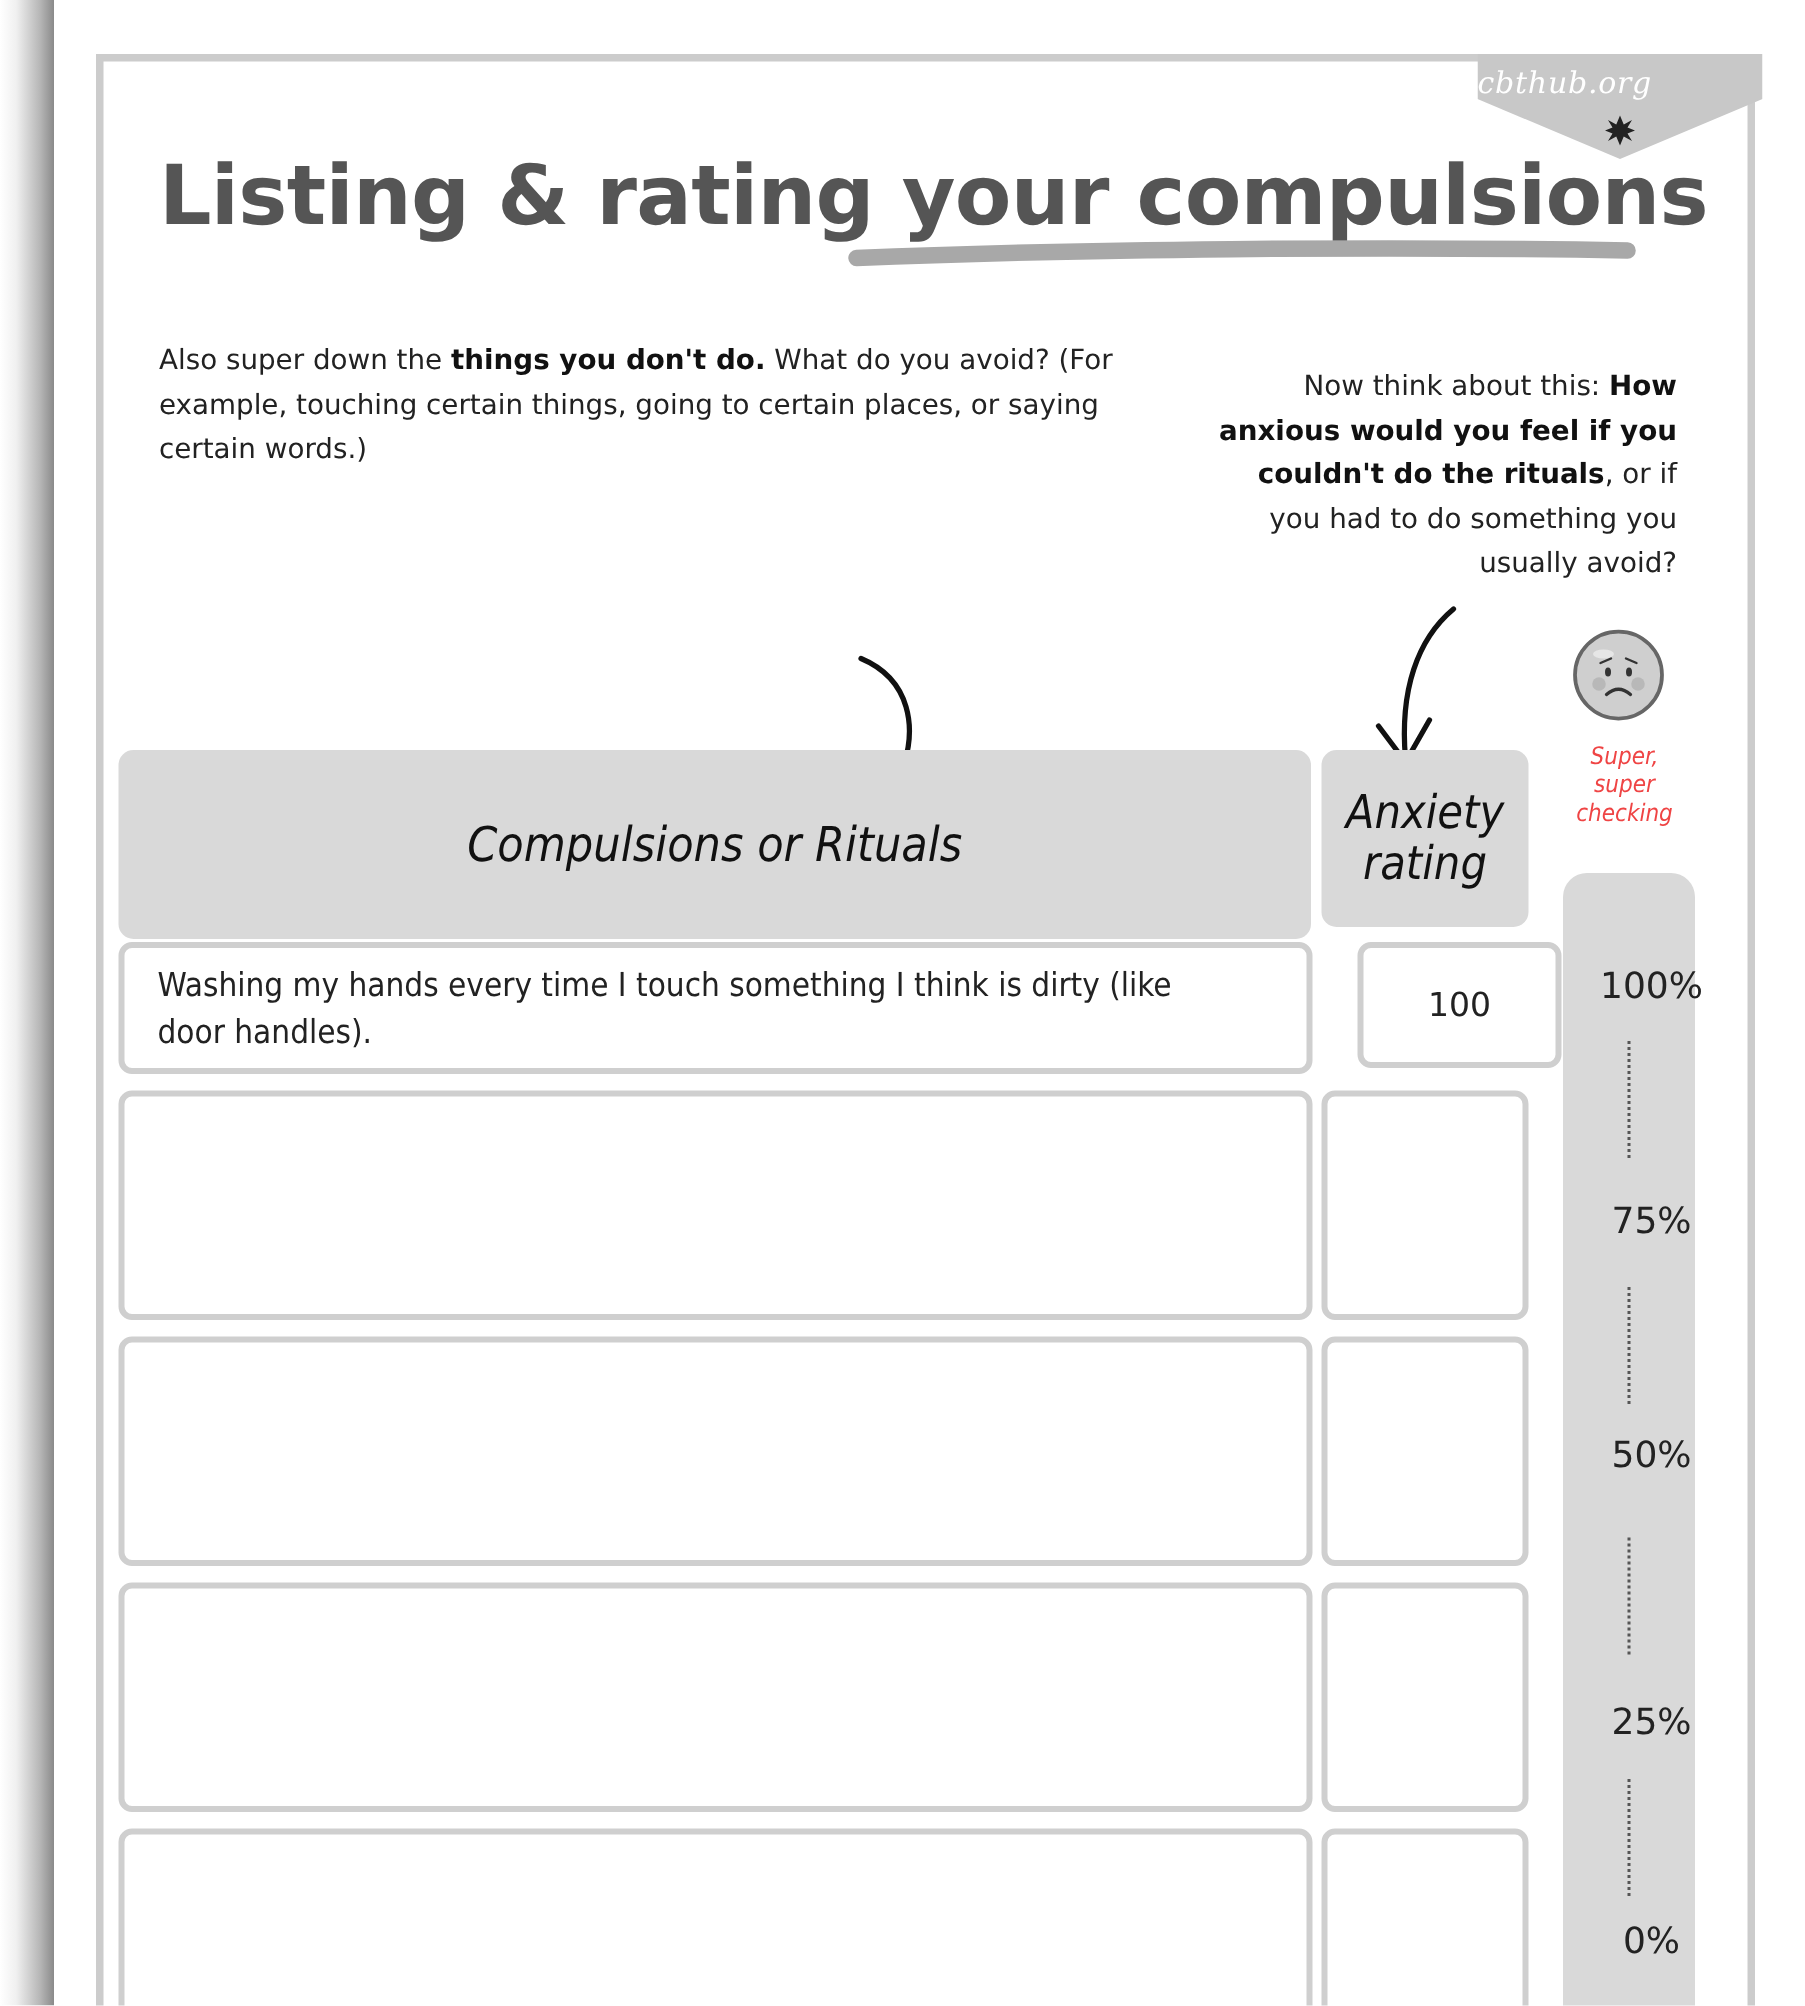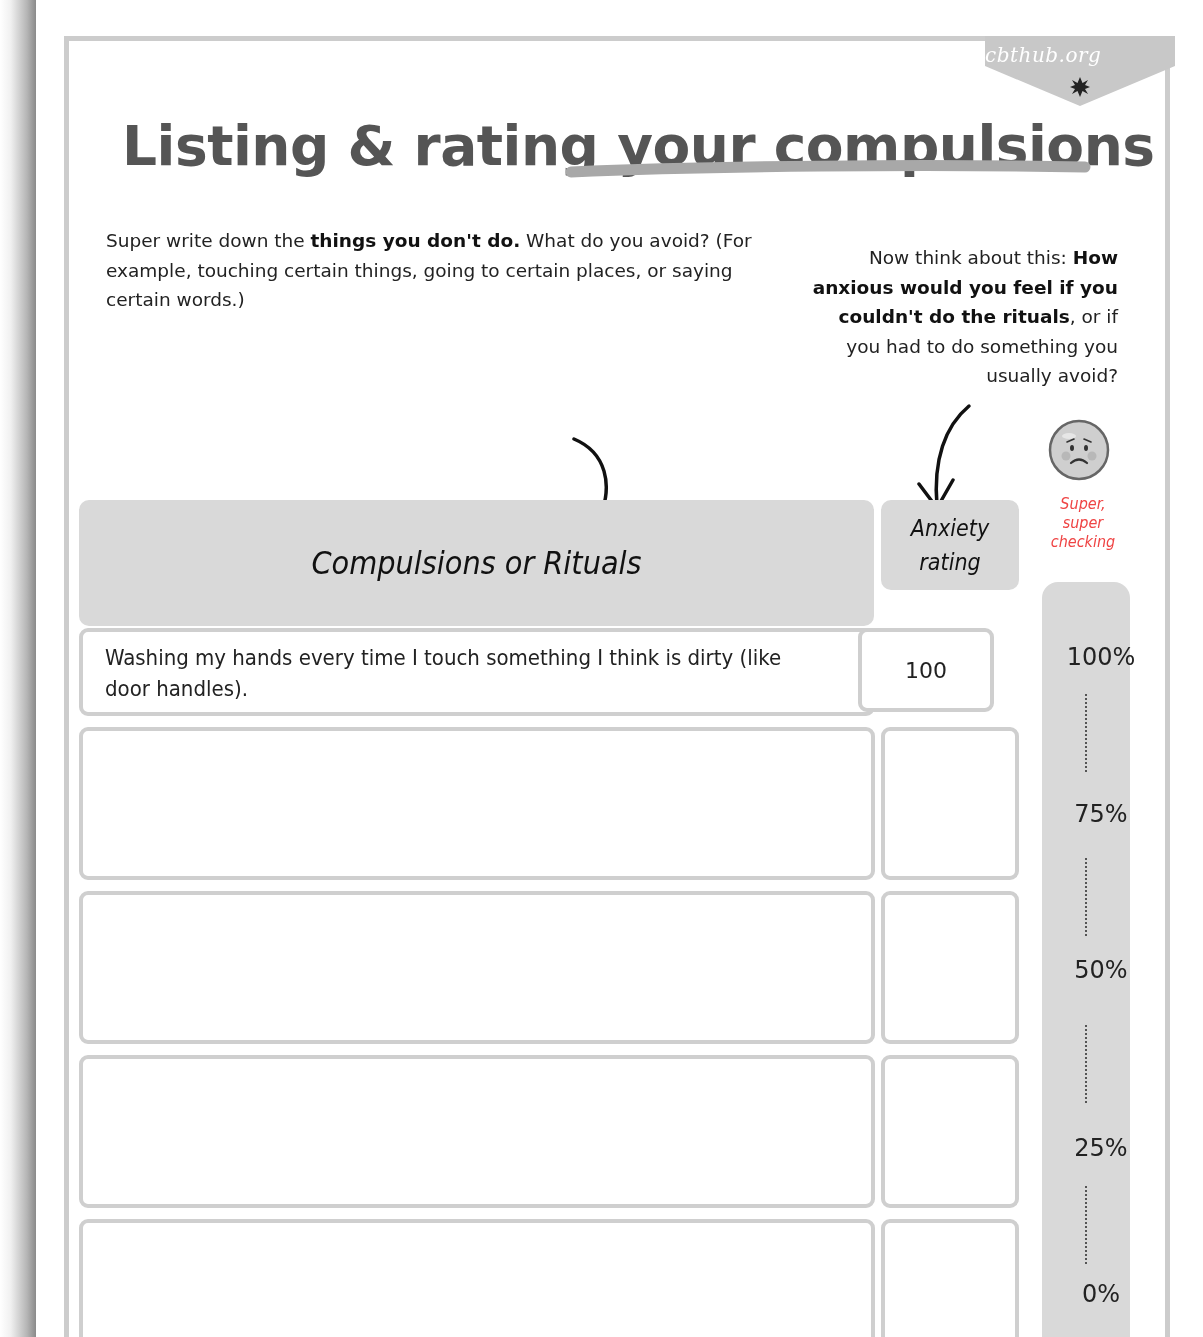--- a/index.html
+++ b/index.html
@@ -20,21 +20,21 @@
     .site-tab {
       position:absolute; left:985px; top:36px; width:190px; height:70px;
     }
     .site-tab svg { position:absolute; left:0; top:0; }
     .site-label {
       position:absolute; left:0; width:190px; top:7px; text-align:left;
       font-family:"DejaVu Serif", serif; font-style:italic;
       color:#ffffff; font-size:20px; letter-spacing:0.5px;
     }
     .title {
-      position:absolute; left:106px; top:98px; margin:16px;
+      position:absolute; left:106px; top:98px; margin:0;
       font-family:"DejaVu Sans", sans-serif; font-weight:bold;
       font-size:55px; color:#555555; letter-spacing:-0.5px; white-space:nowrap;
     }
     .title-underline { position:absolute; left:563px; top:160px; }
     .intro {
       position:absolute; left:106px; top:226px; width:690px;
       font-size:18.5px; line-height:29.5px; color:#222;
     }
     .intro p { margin:0 0 29px 0; }
     .intro b { color:#111; }
@@ -44,21 +44,21 @@
     }
     .think b { color:#111; }
     .arrow { position:absolute; }
     .header-cell {
       position:absolute; background:#d9d9d9; border-radius:10px;
       display:flex; align-items:center; justify-content:center; text-align:center;
       font-family:"DejaVu Sans Condensed","DejaVu Sans", sans-serif;
       color:#111;
     }
     .hdr-comp { left:79px; top:500px; width:795px; height:126px; font-size:32px; font-style:italic; }
-    .hdr-rate { left:881px; top:500px; width:138px; height:90px; font-size:23px; line-height:34px; font-style:italic; }
+    .hdr-rate { left:881px; top:500px; width:138px; height:118px; font-size:31px; line-height:34px; font-style:italic; }
     .row-cell {
       position:absolute; box-sizing:border-box;
       border:4px solid #cfcfcf; border-radius:9px; background:#fff;
     }
     .row-text {
       position:absolute; left:22px; top:10px; right:60px;
       font-family:"DejaVu Sans Condensed","DejaVu Sans", sans-serif;
       font-size:22px; line-height:31px; color:#222; font-weight:300;
     }
     .row-rating {
@@ -102,21 +102,21 @@
 
 <h1 class="title">
   <span>Listing &amp; rating </span><span>your compulsions</span>
 </h1>
 <svg class="title-underline" width="530" height="20" viewBox="0 0 530 20">
   <path d="M8,12 C150,6 360,4 522,7" stroke="#a8a8a8" stroke-width="11" stroke-linecap="round" fill="none"></path>
 </svg>
 
 <div class="intro">
   <p>
-    <span>Super write down the </span><b>things you don't do.</b><span> What do you avoid? (For example, touching certain things, going to certain places, or saying certain words.)</span>
+    <span>Also super down the </span><b>things you don't do.</b><span> What do you avoid? (For example, touching certain things, going to certain places, or saying certain words.)</span>
   </p>
 </div>
 
 <div class="think">
   <span>Now think about this: </span><b>How anxious would you feel if you couldn't do the rituals</b><span>, or if you had to do something you usually avoid?</span>
 </div>
 
 <svg class="arrow" style="left:560px;top:434px" width="70" height="100" viewBox="0 0 70 100">
   <path d="M14,5 C45,18 55,50 38,88" stroke="#111" stroke-width="3.5" fill="none" stroke-linecap="round"></path>
   <path d="M27,68 L37,92 L52,72" stroke="#111" stroke-width="3.5" fill="none" stroke-linecap="round" stroke-linejoin="round"></path>
@@ -130,21 +130,21 @@
 <div class="header-cell hdr-rate">
   <div>
     <div>Anxiety</div>
     <div>rating</div>
   </div>
 </div>
 
 <div class="row-cell" style="left:79px;top:628px;width:796px;height:88px">
   <div class="row-text">Washing my hands every time I touch something I think is dirty (like door handles).</div>
 </div>
-<div class="row-cell" style="left:858px;top:628px;width:136px;height:84px">
+<div class="row-cell" style="left:905px;top:628px;width:136px;height:84px">
   <div class="row-rating">100</div>
 </div>
 
 <div class="row-cell" style="left:79px;top:727px;width:796px;height:153px">
   <div class="row-text"></div>
 </div>
 <div class="row-cell" style="left:881px;top:727px;width:138px;height:153px">
   <div class="row-rating"></div>
 </div>
 

